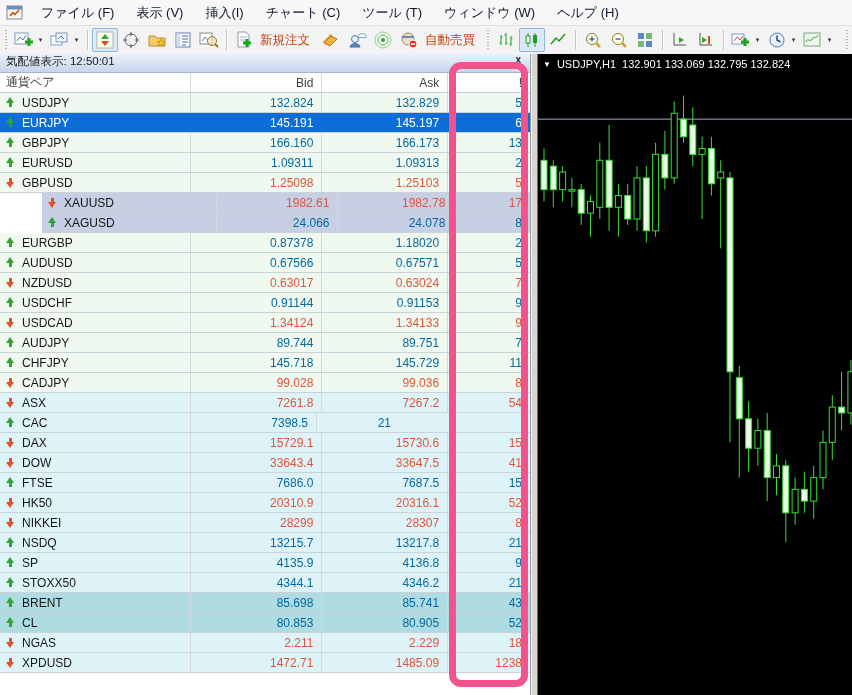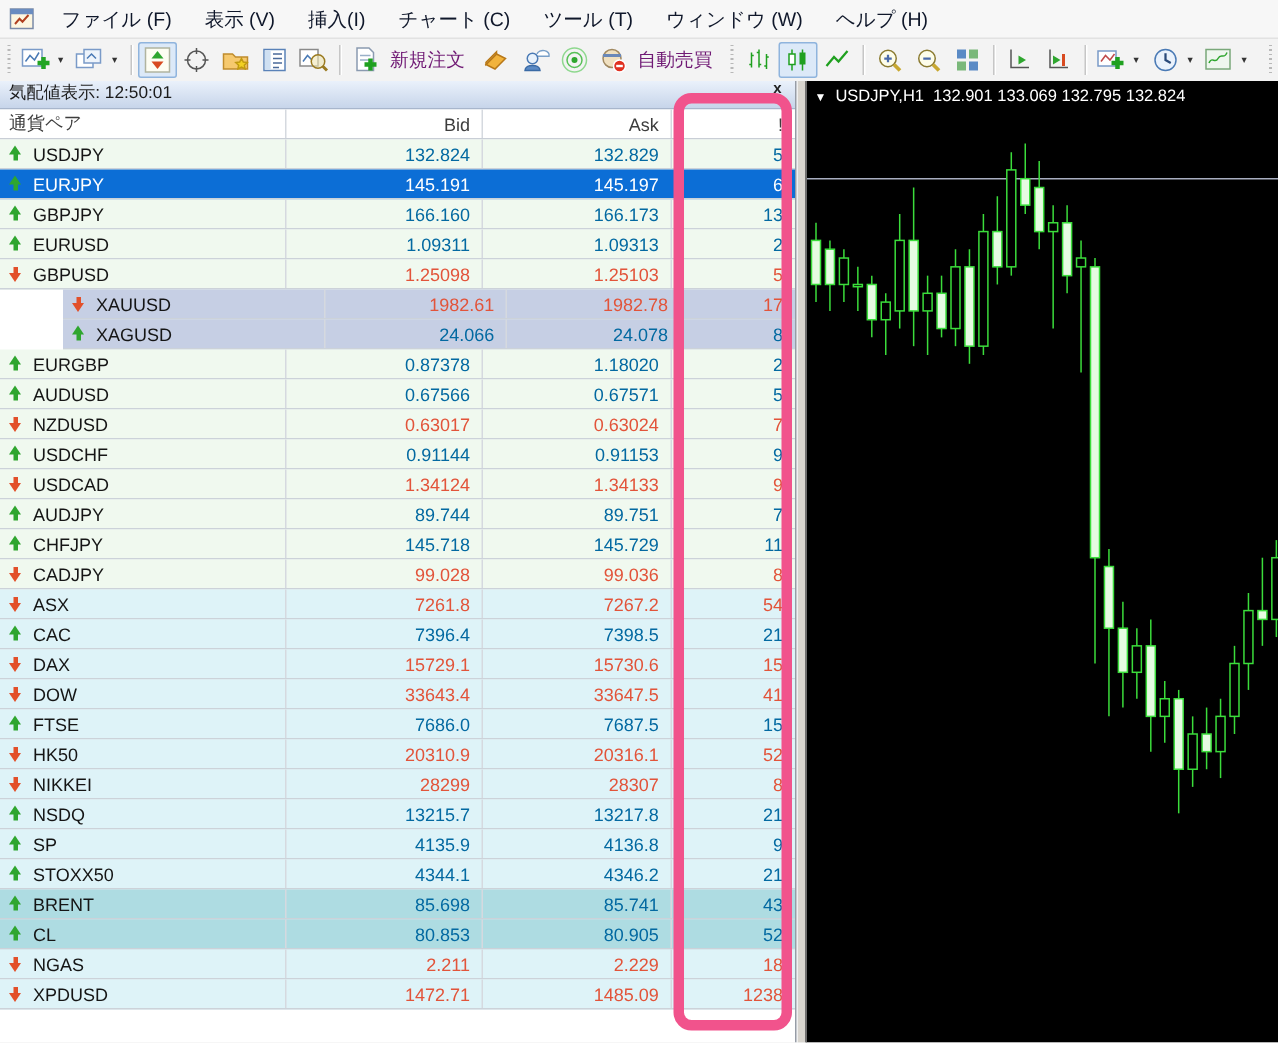--- a/index.html
+++ b/index.html
@@ -16,21 +16,21 @@
   
   .toolbar { height:28px; display:flex; align-items:center; background:#f3f3f3; padding-left:1px; }
   .grip { width:6px; height:20px; margin:0 2px;
     background-image:repeating-linear-gradient(#b8b8b8 0 1px, transparent 1px 3px);
     background-size:2px 100%; background-repeat:no-repeat; background-position:2px 0; }
   .tbtn { min-width:26px; height:24px; display:flex; align-items:center; justify-content:center;
     border:1px solid transparent; border-radius:2px; padding:0 2px; }
   .tbtn.pressed { background:#dce9f8; border:1px solid #8fb4dd; }
   .dd { font-size:7px; color:#333; padding:0 3px 0 0; width:10px; text-align:center; }
   .tsep { width:1px; height:20px; background:#c6c6c6; margin:0 4px; box-shadow:1px 0 0 #ffffff; }
-  .tlabel { font-size:12.5px; color:#701a75; padding:0 8px 0 3px; white-space:nowrap; }
+  .tlabel { font-size:12.5px; color:#c2410c; padding:0 8px 0 3px; white-space:nowrap; }
   svg { display:block; }
 
   
   .mw-panel { position:absolute; top:54px; left:0; width:531px; height:641px;
     background:#fff; border-right:1px solid #969ca6; overflow:hidden; }
   .mw-title { height:19px; display:flex; align-items:flex-start; padding:0 6px;
     background:linear-gradient(#eaf1fb,#c7d5ea); border-bottom:1px solid #a8b6cc;
     font-size:11.5px; color:#1a1a1a; }
   .mw-close { margin-left:auto; font-size:10px; font-weight:bold; color:#222;
     padding:0 3px; line-height:12px; cursor:default; }
@@ -446,21 +446,20 @@
         </div>
         <div class="c w-bid num down">7261.8</div>
         <div class="c w-ask num down">7267.2</div>
         <div class="c w-spr num down">54</div>
       </div>
       <div class="mw-row g-index">
         <div class="c w-sym">
           <span class="arr up"></span>
           <span class="symname">CAC</span>
         </div>
-        <div class="c w-bid num up">7396.4</div>
         <div class="c w-ask num up">7398.5</div>
         <div class="c w-spr num up">21</div>
       </div>
       <div class="mw-row g-index">
         <div class="c w-sym">
           <span class="arr down"></span>
           <span class="symname">DAX</span>
         </div>
         <div class="c w-bid num down">15729.1</div>
         <div class="c w-ask num down">15730.6</div>

